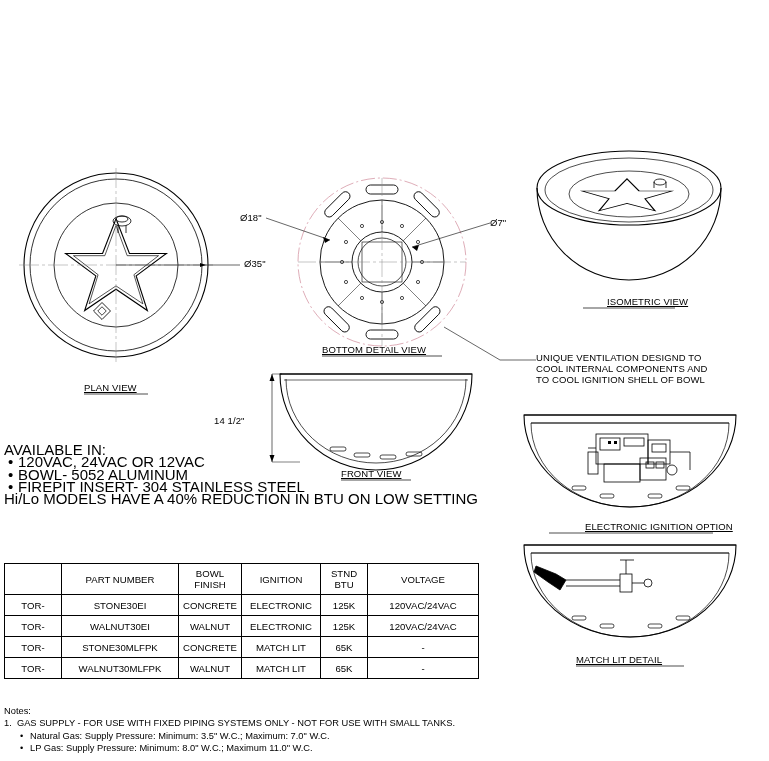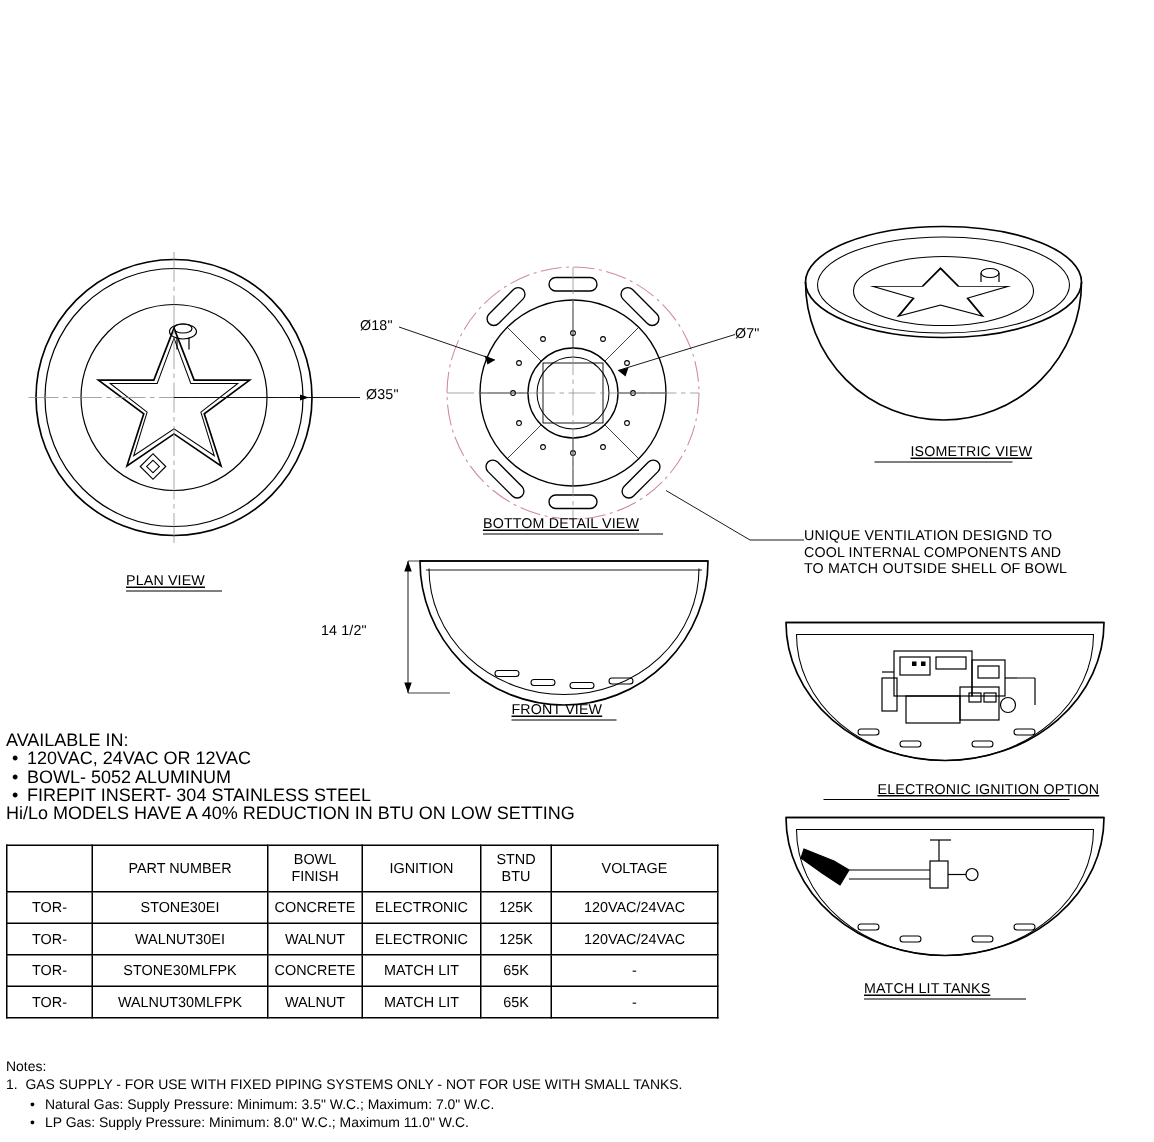--- a/index.html
+++ b/index.html
@@ -35,23 +35,23 @@
     white-space: pre;
     letter-spacing: 0.1px;
   }
   .lbl.u {
     text-decoration: underline;
   }
   
   .spec {
     position: absolute;
     left: 4px;
-    top: 487px;
+    top: 444px;
     width: 360px;
-    font-size: 12px;
+    font-size: 15px;
     line-height: 12.3px;
   }
   .spec div { white-space: pre; }
   .spec .bullet { padding-left: 14px; }
   .spec .bullet:before {
     content: "\2022";
     display: inline-block;
     width: 10px;
     margin-left: -10px;
   }
@@ -300,29 +300,29 @@
 
   <div class="lbl" style="left:244px; top:258px;">Ø35"</div>
   <div class="lbl u" style="left:84px; top:382px;">PLAN VIEW</div>
 
   <div class="lbl" style="left:240px; top:212px;">Ø18"</div>
   <div class="lbl" style="left:490px; top:217px;">Ø7"</div>
   <div class="lbl u" style="left:322px; top:344px;">BOTTOM DETAIL VIEW</div>
 
   <div class="lbl" style="left:536px; top:352px;">UNIQUE VENTILATION DESIGND TO</div>
   <div class="lbl" style="left:536px; top:363px;">COOL INTERNAL COMPONENTS AND</div>
-  <div class="lbl" style="left:536px; top:374px;">TO MATCH OUTSIDE SHELL OF BOWL</div>
+  <div class="lbl" style="left:536px; top:374px;">TO COOL IGNITION SHELL OF BOWL</div>
 
   <div class="lbl u" style="left:583px; top:296px;padding-left:24px;">ISOMETRIC VIEW</div>
 
   <div class="lbl" style="left:214px; top:415px;">14 1/2"</div>
   <div class="lbl u" style="left:341px; top:468px;">FRONT VIEW</div>
 
   <div class="lbl u" style="left:549px; top:521px;margin-left:36px;">ELECTRONIC IGNITION OPTION</div>
-  <div class="lbl u" style="left:576px; top:654px;">MATCH LIT TANKS</div>
+  <div class="lbl u" style="left:576px; top:654px;">MATCH LIT DETAIL</div>
 
   <div class="spec">
     <div>AVAILABLE IN:</div>
     <div class="bullet">120VAC, 24VAC OR 12VAC</div>
     <div class="bullet">BOWL- 5052 ALUMINUM</div>
     <div class="bullet">FIREPIT INSERT- 304 STAINLESS STEEL</div>
     <div>Hi/Lo MODELS HAVE A 40% REDUCTION IN BTU ON LOW SETTING</div>
   </div>
 
   <table class="parts">

